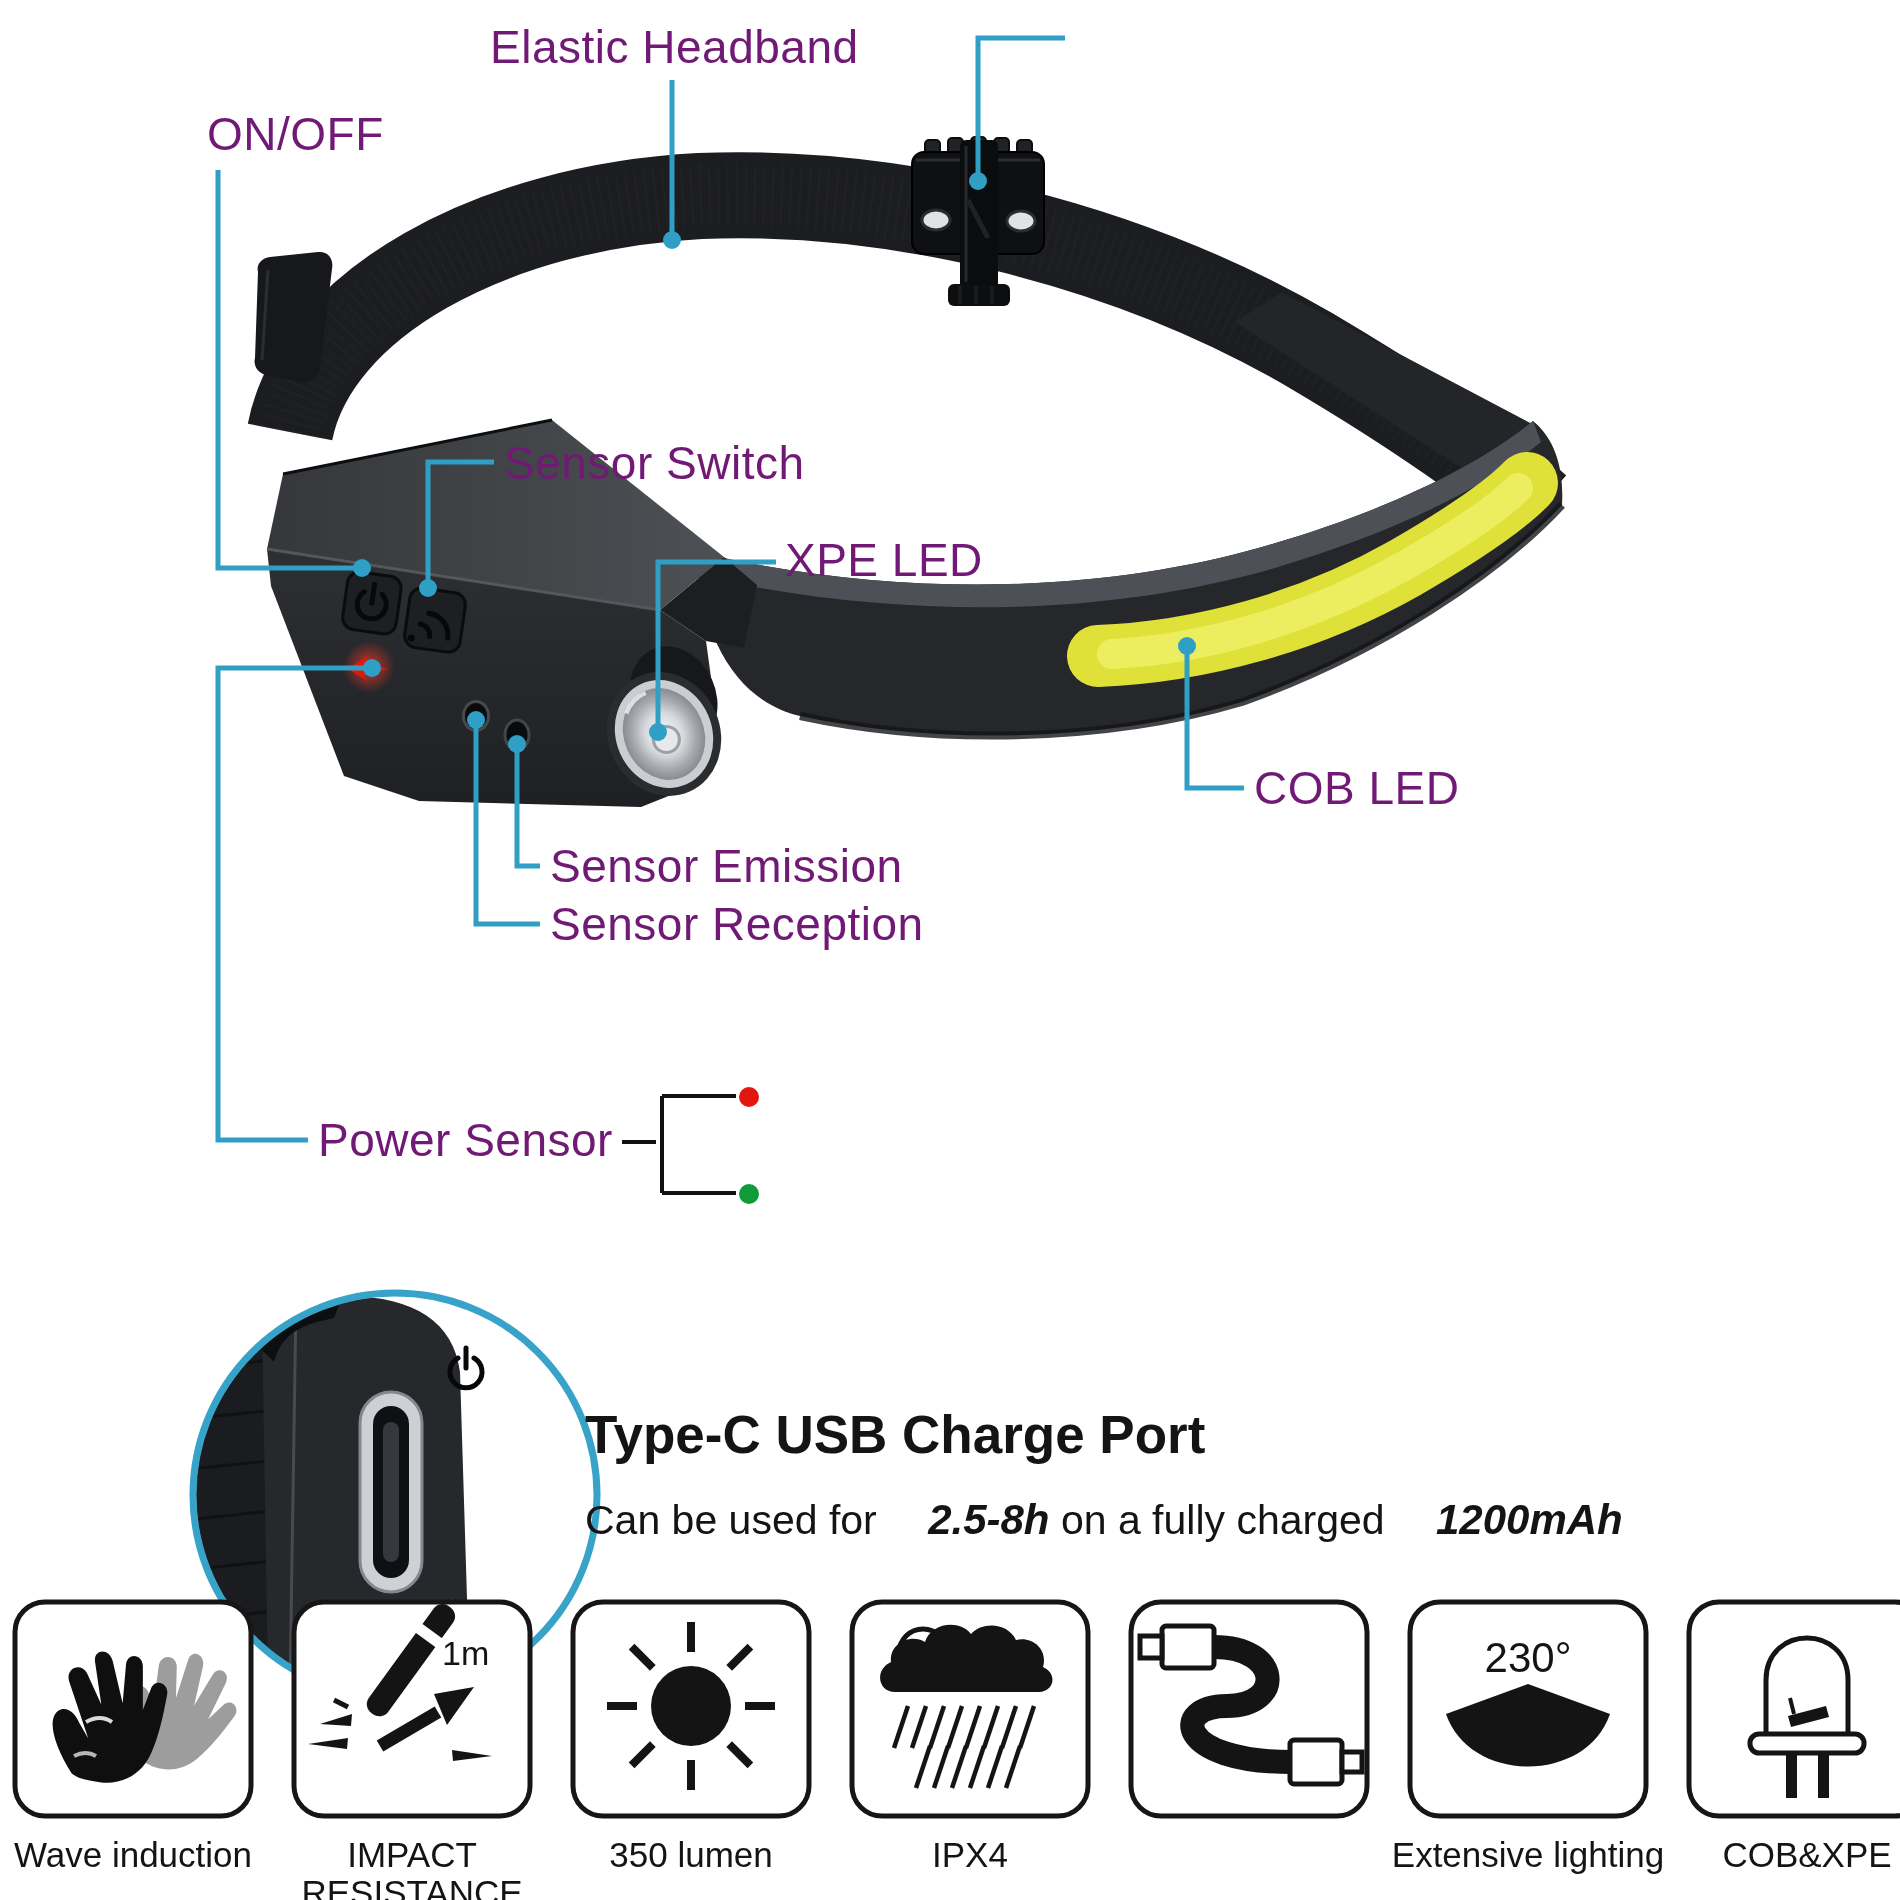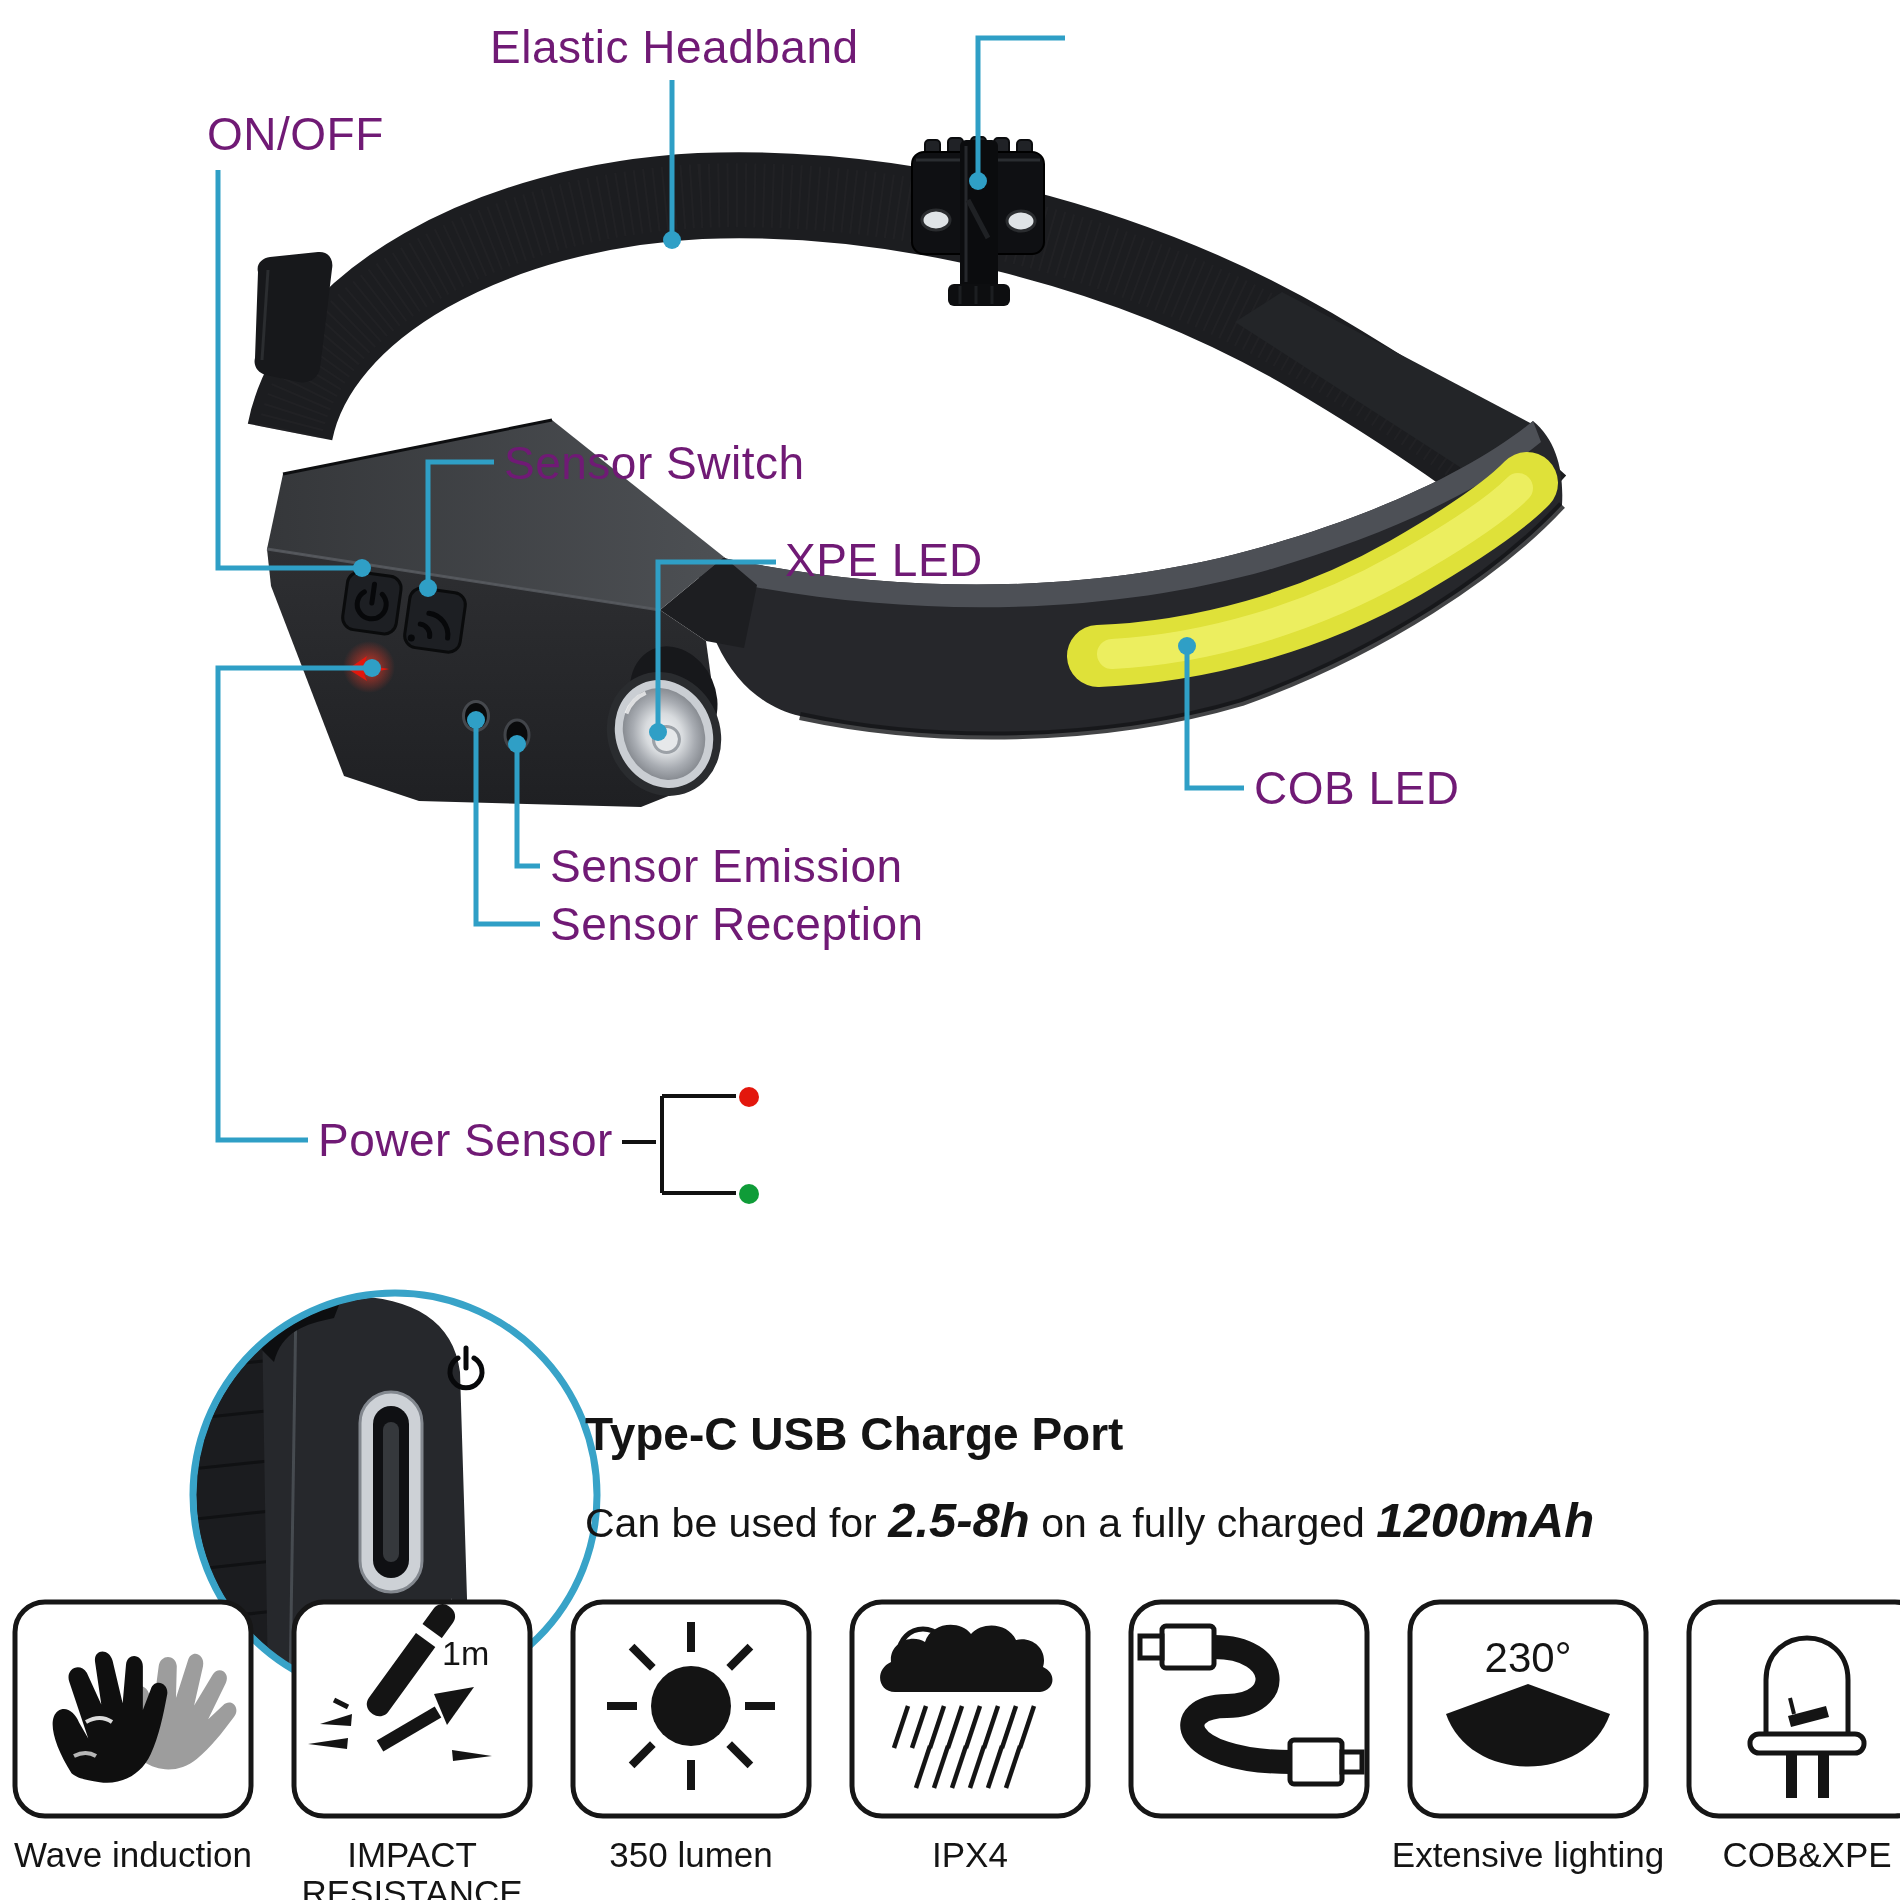--- a/index.html
+++ b/index.html
@@ -2,23 +2,23 @@
 <html><head>
 <meta charset="utf-8">
 <style>
   html,body{margin:0;padding:0;background:#fff;}
   #stage{position:relative;width:1900px;height:1900px;background:#ffffff;overflow:hidden;
          font-family:"Liberation Sans", sans-serif;color:#141414;}
   svg{position:absolute;left:0;top:0;}
   svg text{font-family:"Liberation Sans", sans-serif;fill:#141414;}
   .label{position:absolute;transform:translateY(-50%);white-space:nowrap;
          font-size:46px;color:#701a75;letter-spacing:0.5px;}
-  .inset-title{position:absolute;transform:translateY(-50%);font-size:46px;font-weight:bold;white-space:nowrap;}
+  .inset-title{position:absolute;transform:translateY(-50%);font-size:53px;font-weight:bold;white-space:nowrap;}
   .inset-body{position:absolute;transform:translateY(-50%);font-size:41px;white-space:nowrap;}
-  .inset-body .bi{font-size:49px;font-weight:bold;font-style:italic;}
+  .inset-body .bi{font-size:42px;font-weight:bold;font-style:italic;margin-left:40px;}
   .feat-label{position:absolute;width:280px;transform:translateX(-50%);text-align:center;
               font-size:35px;line-height:38px;color:#141414;}
 </style>
 </head>
 <body>
 
 <div id="stage">
 
 <svg width="1900" height="1900" viewBox="0 0 1900 1900">
   <defs>

